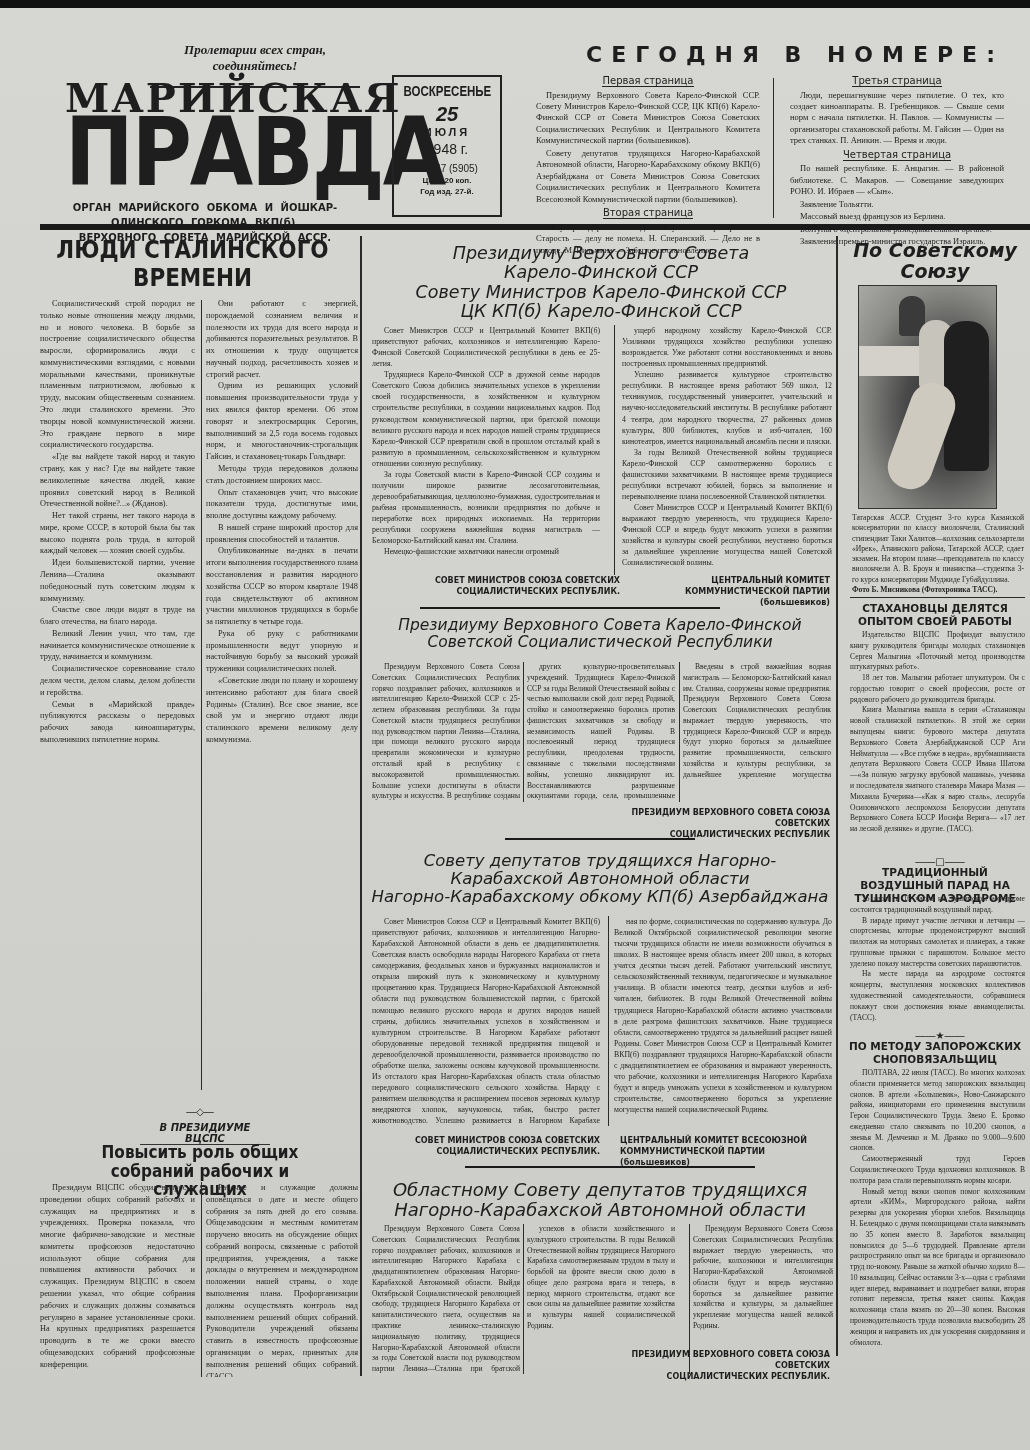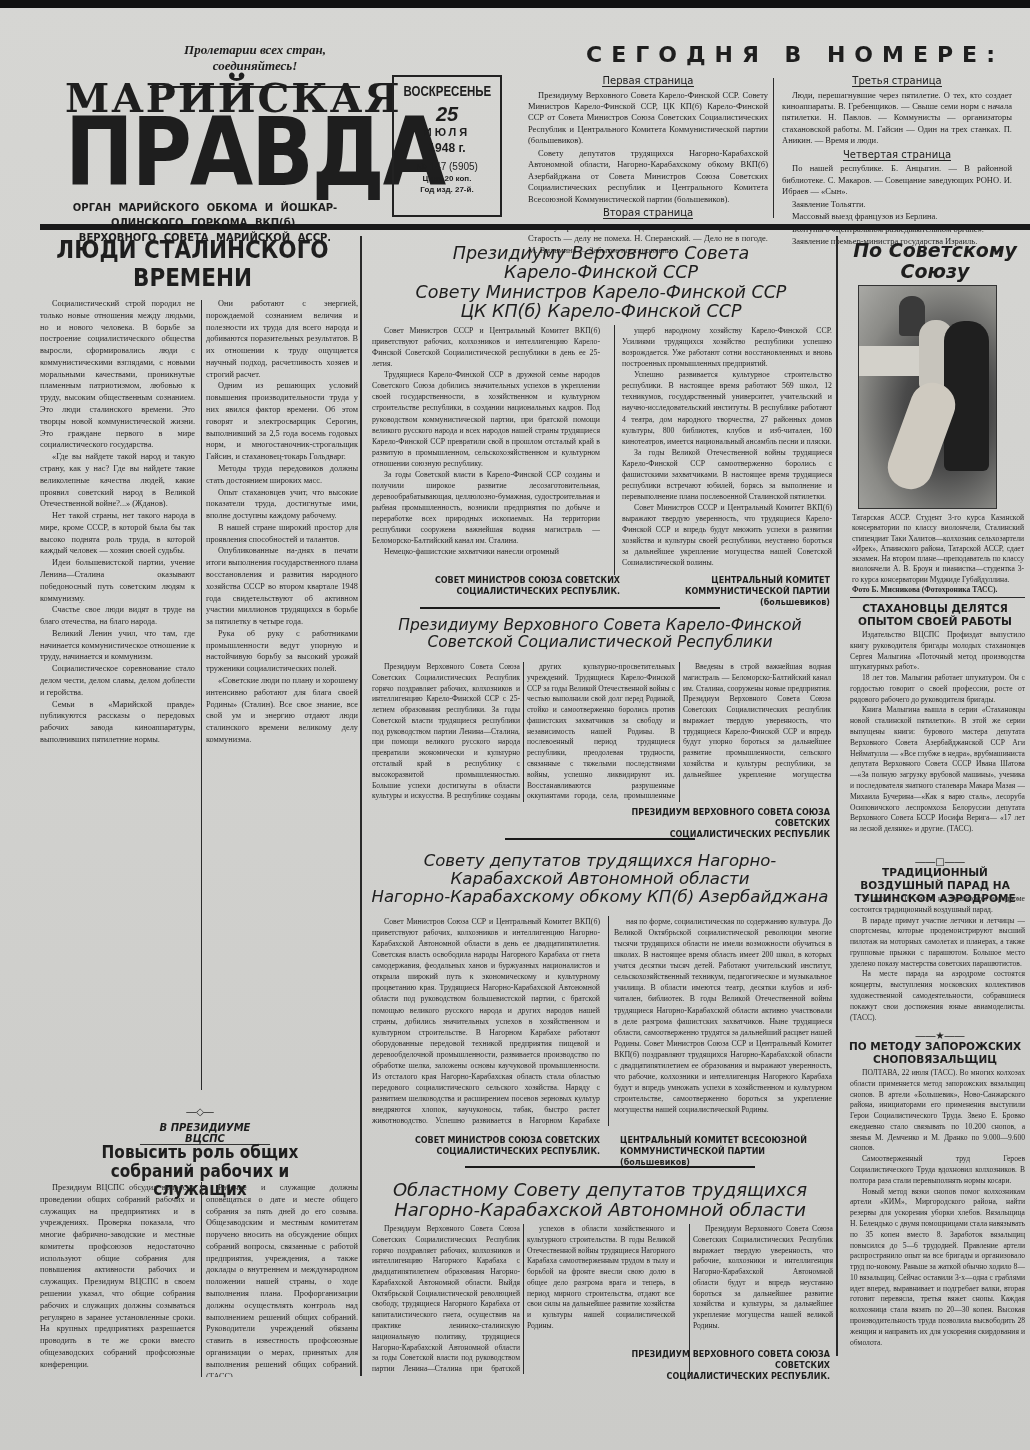--- a/index.html
+++ b/index.html
@@ -15,31 +15,31 @@
           font-weight:bold;letter-spacing:2px;text-align:center;}
   .title2{left:65px;top:112px;width:290px;font-family:"DejaVu Sans",sans-serif;font-size:82px;
           font-weight:900;letter-spacing:-2px;text-align:center;transform:scaleY(1.15);line-height:1;}
   .organ{left:40px;top:200px;width:330px;font-family:"DejaVu Sans",sans-serif;font-size:10px;
          font-weight:bold;text-align:center;line-height:1.5;word-spacing:4px;}
   .datebox{left:392px;top:75px;width:106px;height:138px;border:2px solid #222;text-align:center;
            font-family:"Liberation Sans",sans-serif;}
   .datebox .dow{font-size:14px;font-weight:bold;margin-top:6px;transform:scaleX(.82);}
   .datebox .day{font-size:20px;font-style:italic;font-weight:bold;margin-top:4px;}
   .datebox .mon{font-size:11px;font-weight:bold;letter-spacing:3px;}
-  .datebox .yr{font-size:12px;font-weight:bold;margin-top:3px;}
+  .datebox .yr{font-size:14px;font-weight:normal;margin-top:3px;}
   .datebox .num{font-size:10px;margin-top:6px;}
   .datebox .price,.datebox .vol{font-size:8px;font-weight:bold;margin-top:2px;}
   .mastrule{left:40px;top:224px;width:990px;height:6px;background:#1a1a1a;}
   .today-title{left:580px;top:42px;width:430px;font-family:"DejaVu Sans",sans-serif;font-size:22px;
                font-weight:bold;letter-spacing:9px;text-align:center;}
   .today-col{font-size:8.5px;line-height:1.35;text-align:justify;}
   .today-col h4{font-family:"DejaVu Sans",sans-serif;font-size:10px;font-weight:normal;margin:0 0 2px;
                 text-align:center;}
   .today-col h4 span{border-bottom:1px solid #222;}
-  .today-col p{margin:0 0 1px;text-indent:10px;}
+  .today-col p{margin:0 8px 1px;text-indent:10px;}
   .vline{background:#2a2a2a;width:1px;}
   .hline{background:#2a2a2a;height:1px;}
   .bold-rule{background:#1a1a1a;height:2px;}
   .h-big{font-family:"DejaVu Sans",sans-serif;font-weight:bold;text-align:center;line-height:1.1;
          transform-origin:center;}
   .h-ital{font-family:"DejaVu Sans",sans-serif;font-style:italic;font-weight:normal;text-align:center;line-height:1.1;}
   .body{font-size:8.3px;line-height:1.42;text-align:justify;color:#262626;}
   .body p{margin:0;text-indent:12px;}
   .sig{font-family:"DejaVu Sans",sans-serif;font-size:8px;font-weight:bold;line-height:1.35;}
   .small-h{font-family:"DejaVu Sans",sans-serif;font-size:10.5px;font-weight:bold;text-align:center;line-height:1.25;}

